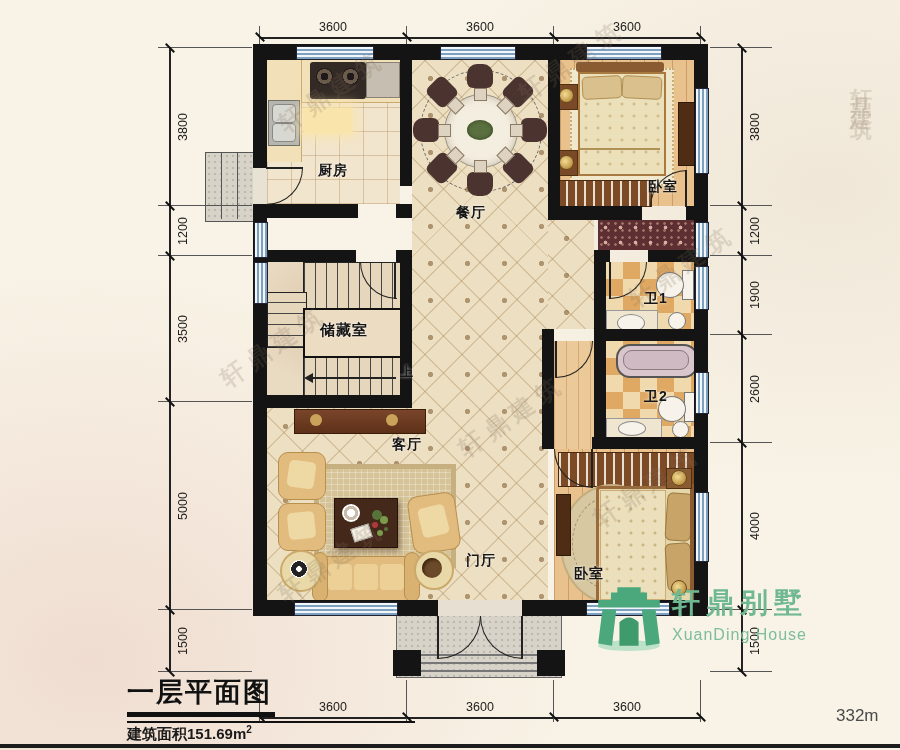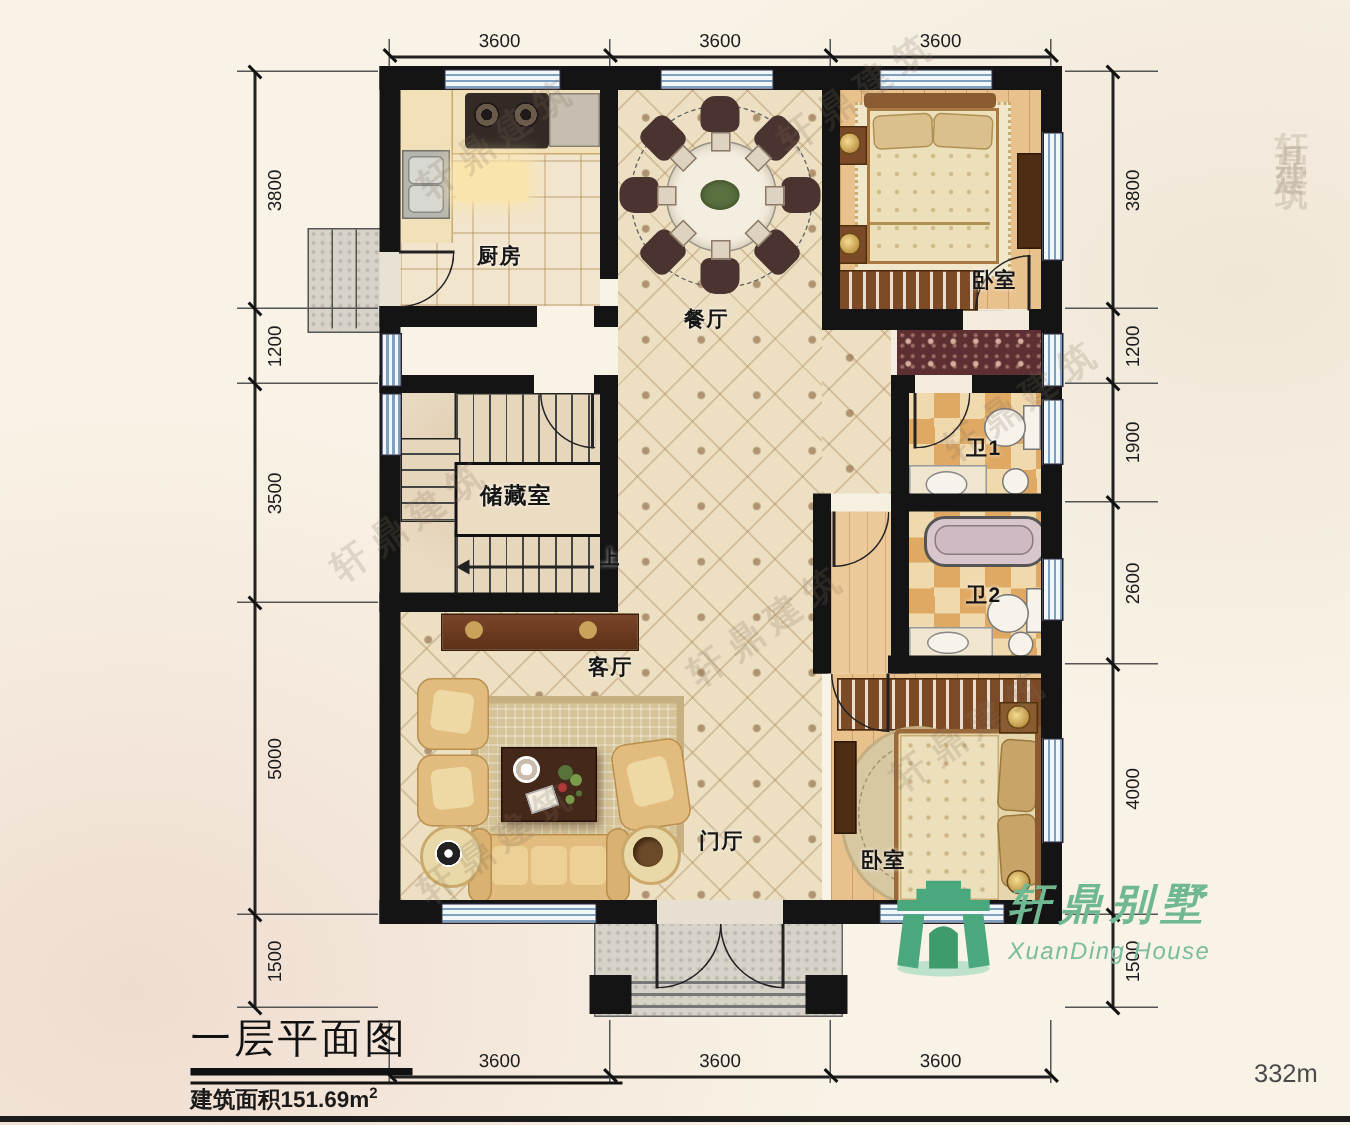--- a/index.html
+++ b/index.html
@@ -335,29 +335,29 @@
   <div class="wm" style="left:270px;top:75px;">轩鼎建筑</div>
   <div class="wm" style="left:510px;top:45px;">轩鼎建筑</div>
   <div class="wm" style="left:620px;top:250px;">轩鼎建筑</div>
   <div class="wm" style="left:212px;top:330px;">轩鼎建筑</div>
   <div class="wm" style="left:450px;top:400px;">轩鼎建筑</div>
   <div class="wm" style="left:270px;top:545px;">轩鼎建筑</div>
   <div class="wm" style="left:585px;top:470px;">轩鼎建筑</div>
   <div class="wm" style="left:846px;top:70px;transform:none;writing-mode:vertical-rl;letter-spacing:10px;font-size:22px;">轩鼎建筑</div>
 
   <div class="abs" style="left:127px;top:674px;z-index:7;">
-    <div style="font-size:27px;font-weight:normal;color:#111;letter-spacing:2px;">一层平面图</div>
+    <div style="font-size:27px;font-weight:bold;color:#111;letter-spacing:2px;">一层平面图</div>
     <div style="width:148px;height:5px;background:#111;margin-top:2px;"></div>
     <div style="width:288px;height:2px;background:#111;margin-top:4px;"></div>
     <div style="font-size:15px;color:#1a1a1a;margin-top:1px;font-weight:bold;">
       <span>建筑面积</span><span>151.69</span><span>m</span><sup style="font-size:10px;">2</sup>
     </div>
   </div>
 
-  <div class="abs" style="left:596px;top:584px;z-index:7;display:flex;align-items:flex-start;font-style:italic;">
+  <div class="abs" style="left:596px;top:584px;z-index:7;display:flex;align-items:flex-start;">
     <span style="display:inline-block;">
       <svg width="66" height="68" viewBox="0 0 62 64">
         <ellipse cx="31" cy="58" rx="29" ry="5" fill="#aedcc2" opacity="0.8"></ellipse>
         <polygon points="2,15 14,15 14,8 20,8 20,3 42,3 42,8 48,8 48,15 60,15 60,22 2,22" fill="#4aa87c"></polygon>
         <polygon points="6,24 19,24 15,58 2,56" fill="#4aa87c"></polygon>
         <polygon points="56,24 43,24 47,58 60,56" fill="#4aa87c"></polygon>
         <path d="M22,58 L22,36 Q31,27 40,36 L40,58 Z" fill="#3f9a6c"></path>
       </svg>
     </span>
     <span style="display:inline-block;margin-left:10px;">

